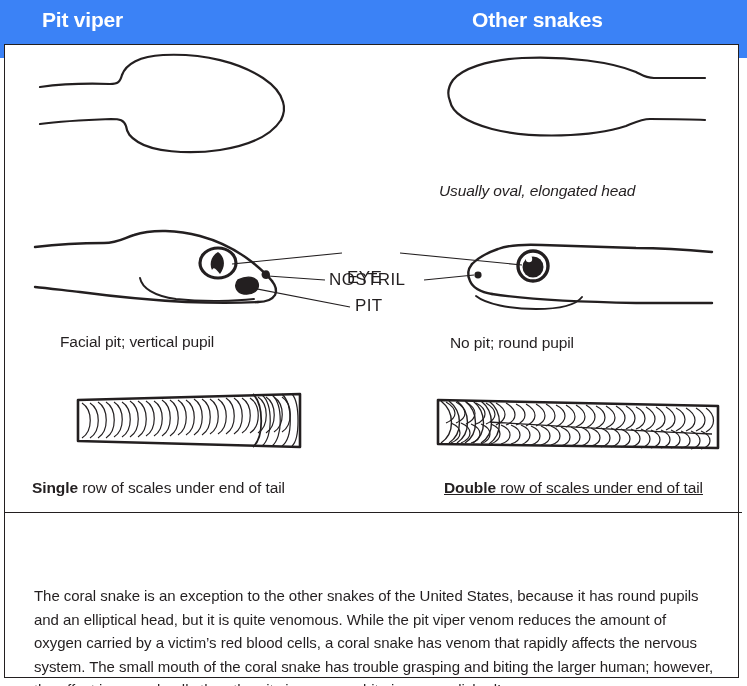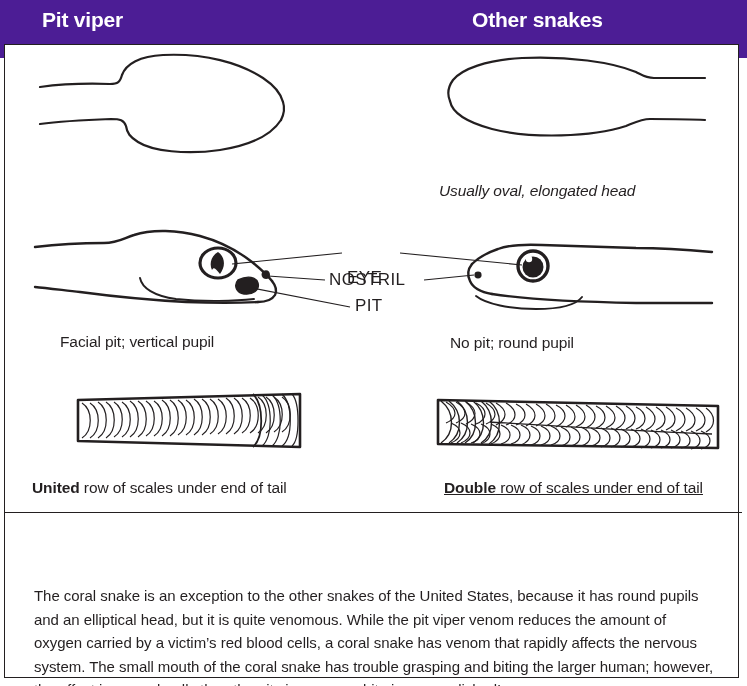--- a/index.html
+++ b/index.html
@@ -21,21 +21,21 @@
     overflow: hidden;
   }
 
   
   .header-bar {
     position: absolute;
     left: 0;
     top: 0;
     width: 747px;
     height: 58px;
-    background: #4c1d95;
+    background: #3b82f6;
   }
   .header-title {
     position: absolute;
     top: 8px;
     color: #ffffff;
     font-size: 21px;
     font-weight: bold;
     letter-spacing: -0.2px;
     white-space: nowrap;
   }
@@ -347,21 +347,21 @@
   <div class="center-label lbl-eye">EYE</div>
   <div class="center-label lbl-nostril">NOSTRIL</div>
   <div class="center-label lbl-pit">PIT</div>
 
   <div class="caption cap-head-right">Usually oval, elongated head</div>
 
   <div class="caption cap-pit-left">Facial pit; vertical pupil</div>
   <div class="caption cap-pit-right">No pit; round pupil</div>
 
   <div class="caption cap-scale-left">
-    <b>United</b><span> row of scales under end of tail</span>
+    <b>Single</b><span> row of scales under end of tail</span>
   </div>
   <div class="caption cap-scale-right">
     <b>Double</b><span> row of scales under end of tail</span>
   </div>
 
   <div class="body-text">The coral snake is an exception to the other snakes of the United States, because it has round pupils and an elliptical head, but it is quite venomous. While the pit viper venom reduces the amount of oxygen carried by a victim’s red blood cells, a coral snake has venom that rapidly affects the nervous system. The small mouth of the coral snake has trouble grasping and biting the larger human; however, the effect is more deadly than the pit viper once a bite is accomplished!</div>
 
 </div>
 
 </body></html>

